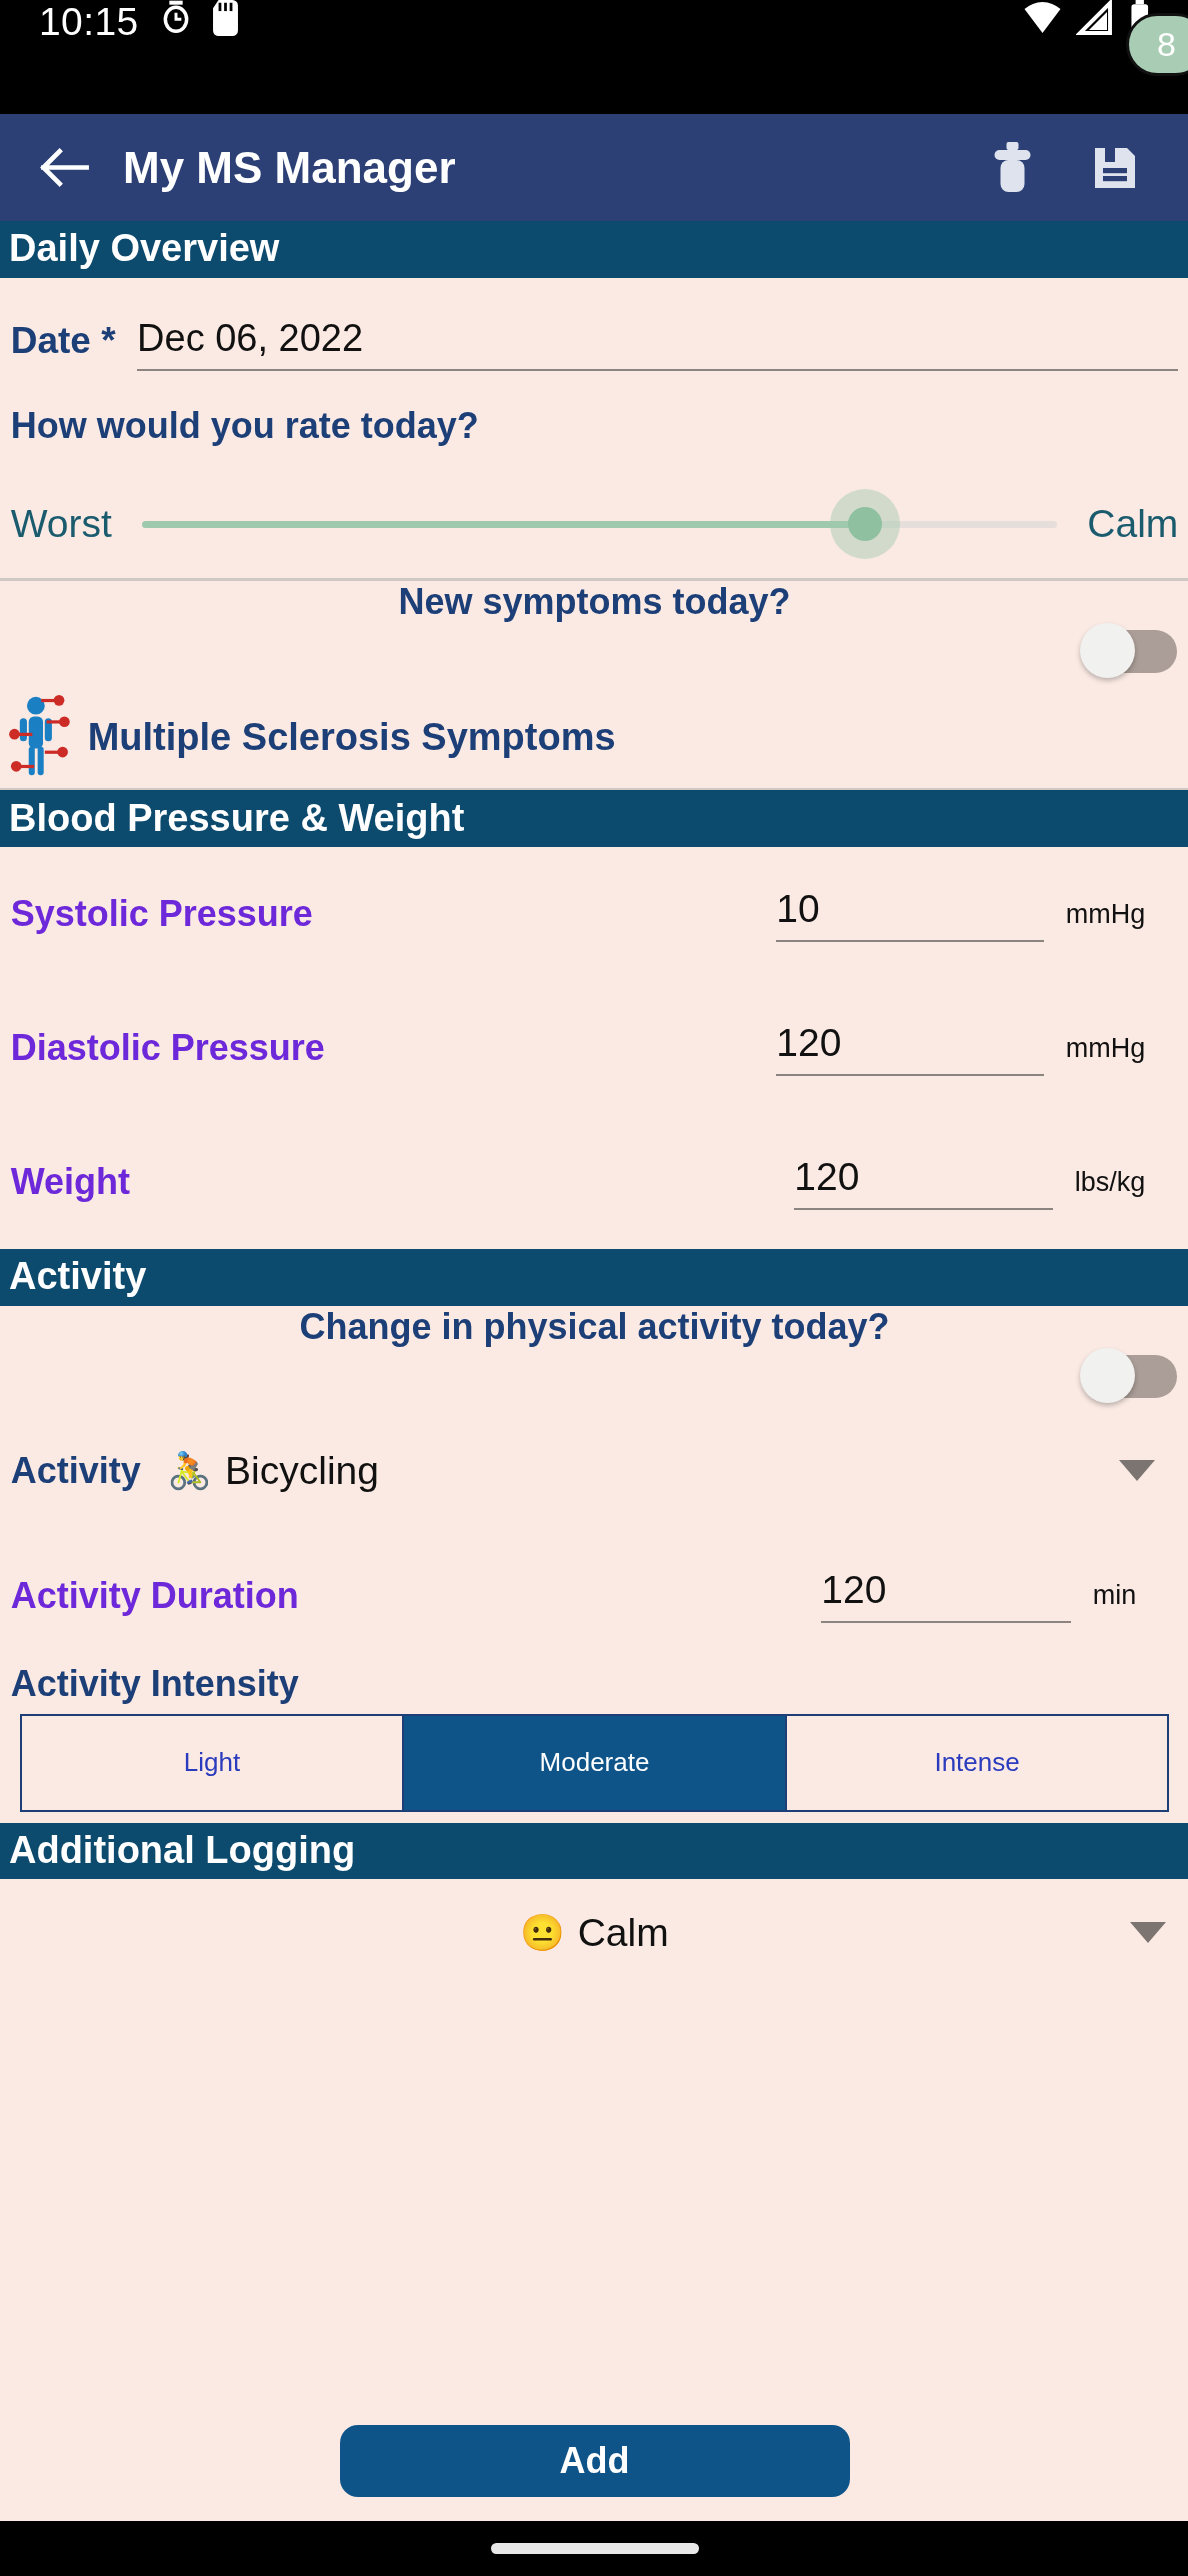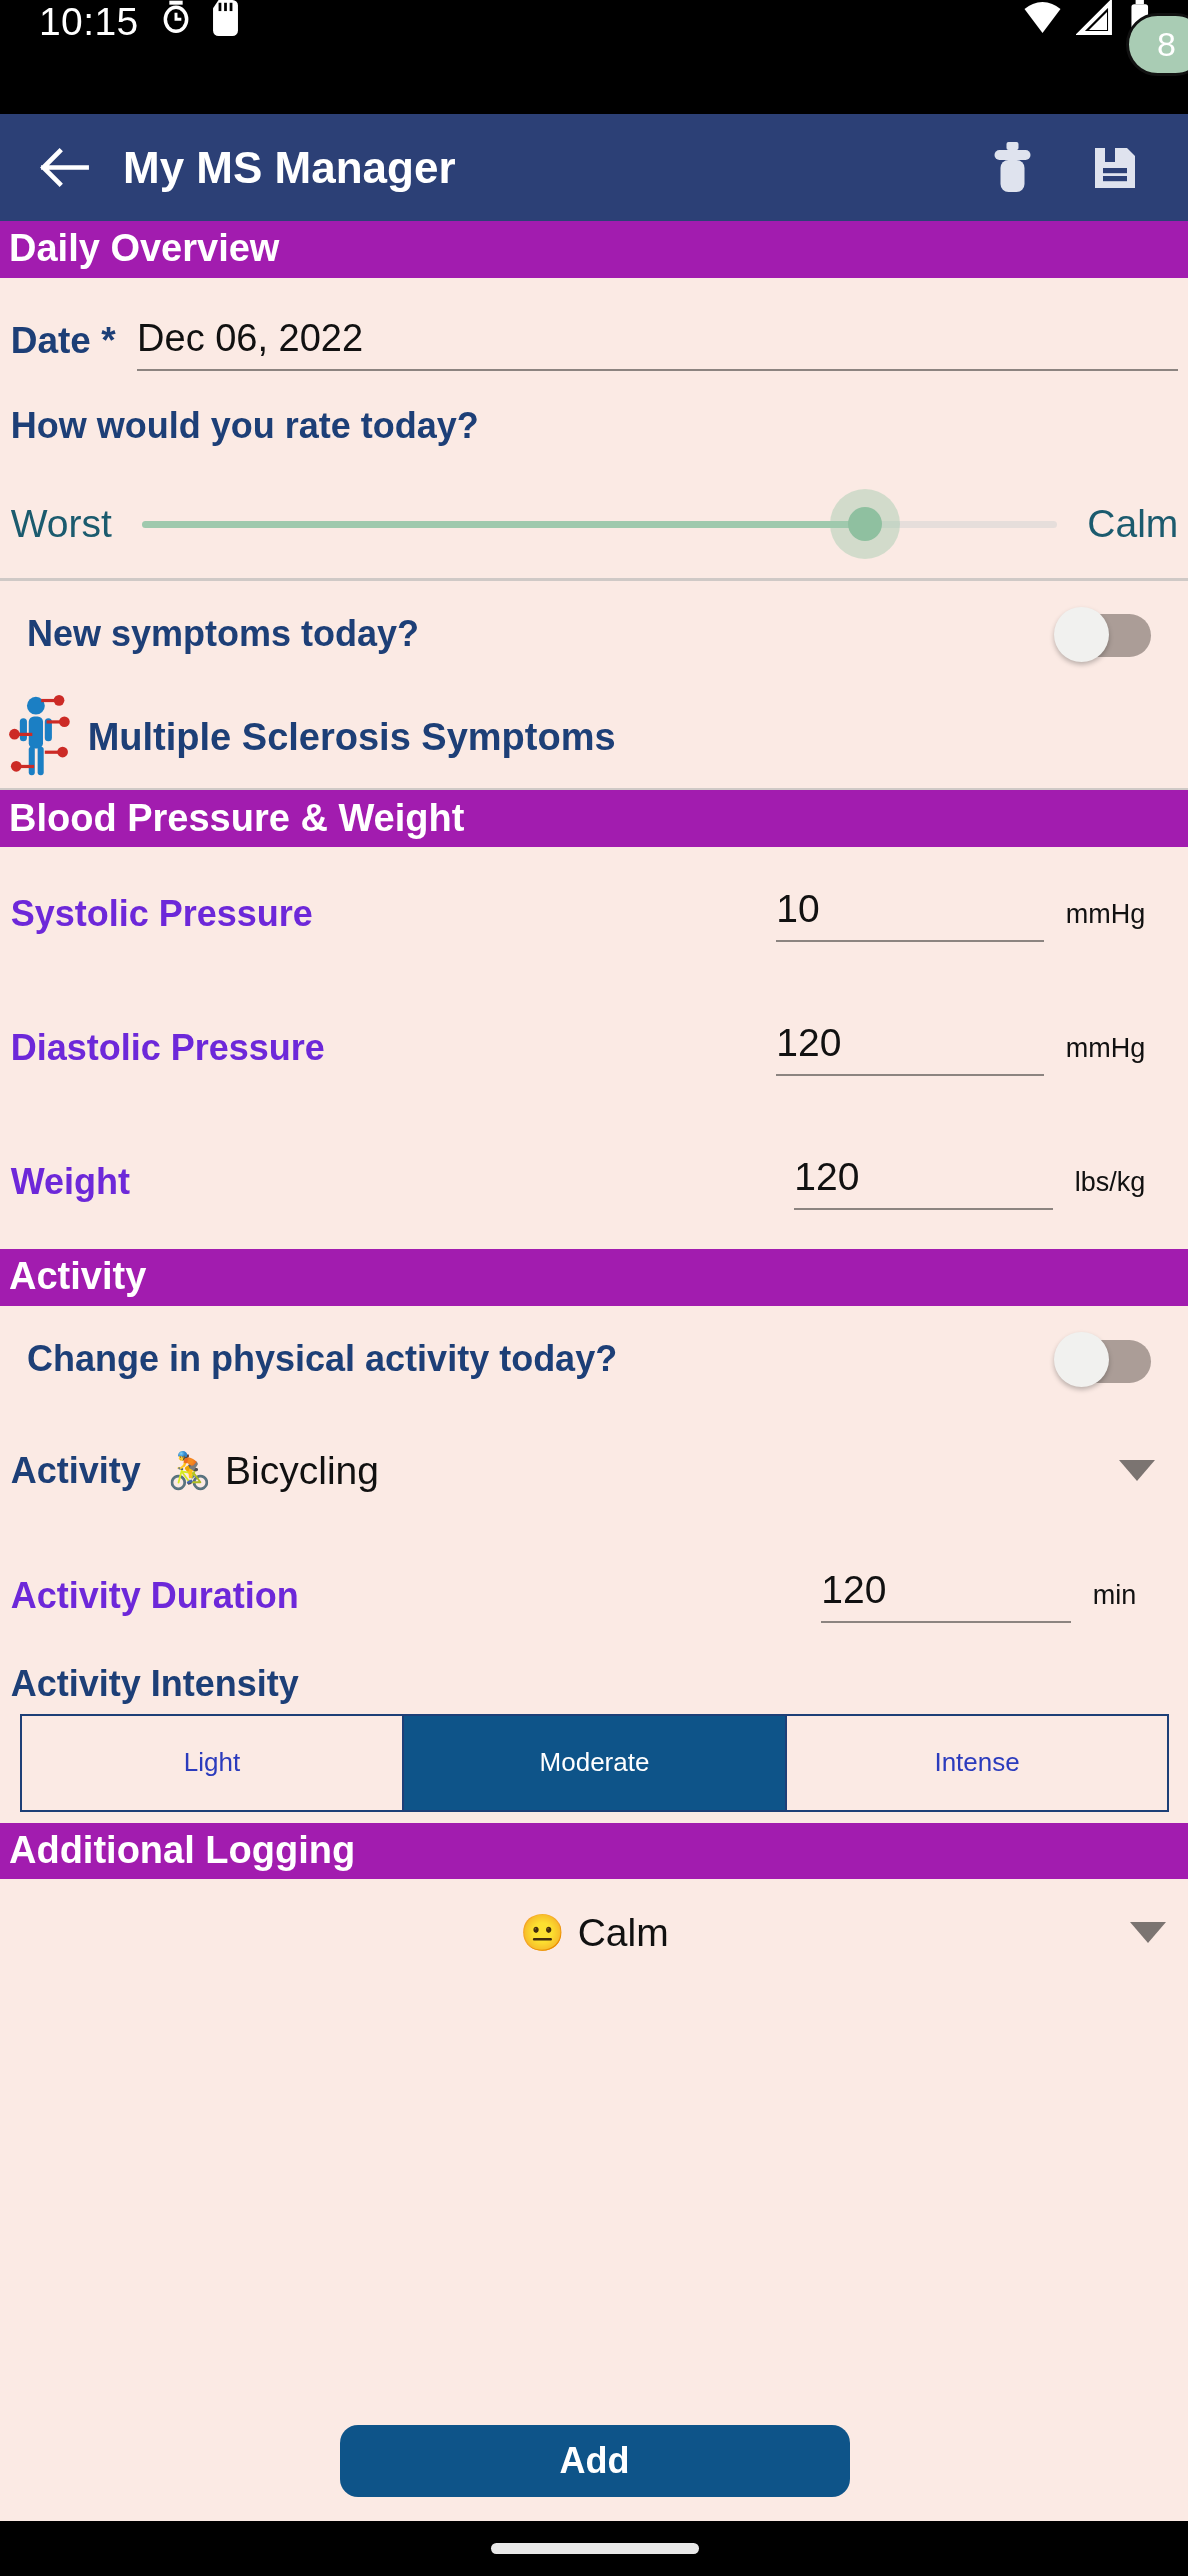--- a/index.html
+++ b/index.html
@@ -26,21 +26,21 @@
     height:107px; background:#2c4076; display:flex; align-items:center;
     padding:0 36px; color:#fff;
   }
   .back-arrow{ width:57px; height:57px; display:flex; align-items:center; justify-content:center; }
   .app-title{ font-size:44px; font-weight:700; margin-left:30px; letter-spacing:0; white-space:nowrap; }
   .appbar-actions{ margin-left:auto; display:flex; align-items:center; gap:50px; padding-right:12.5px; }
   .appbar-icon{ width:52px; height:52px; display:flex; align-items:center; justify-content:center; }
 
   
   .section-header{
-    background:#a21caf; color:#fff; font-size:38px; font-weight:700;
+    background:#0c4a6e; color:#fff; font-size:38px; font-weight:700;
     padding:6.3px 9px 8px 9px; line-height:1.12;
   }
   .label{ color:#1d3f77; font-weight:700; font-size:36px; }
 
   .hr{ height:2.7px; background:#cfc9c6; margin:0; }
 
   
   .date-row{ height:104px; display:flex; align-items:flex-end; padding:0 10.7px 10.7px 10.7px; }
   .date-label{ color:#1d3f77; font-size:37px; font-weight:700; padding-bottom:9px; }
   .date-field{
@@ -66,21 +66,21 @@
   .thumb-halo{
     position:absolute; width:70px; height:70px; border-radius:50%;
     background:rgba(159,201,173,.45); transform:translateX(-50%);
   }
   .thumb{
     position:absolute; width:34px; height:34px; border-radius:50%;
     background:#8fc0a0; transform:translateX(-50%);
   }
 
   
-  .toggle-row{ height:107px; display:flex; align-items:center; padding:0 27px; }
+  .toggle-row{ height:107px; display:flex; align-items:center; padding:0 1px;flex-direction:column; }
   .toggle{
     margin-left:auto; position:relative; width:97px; height:54px; margin-right:10.7px;
   }
   .toggle-track{
     position:absolute; right:0; top:7.2px; width:86px; height:43px;
     background:#ab9d97; border-radius:21.5px;
   }
   .toggle-thumb{
     position:absolute; left:0; top:0; width:55px; height:55px; border-radius:50%;
     background:#f1f1ef; box-shadow:0 2.7px 5.4px rgba(0,0,0,.25);

